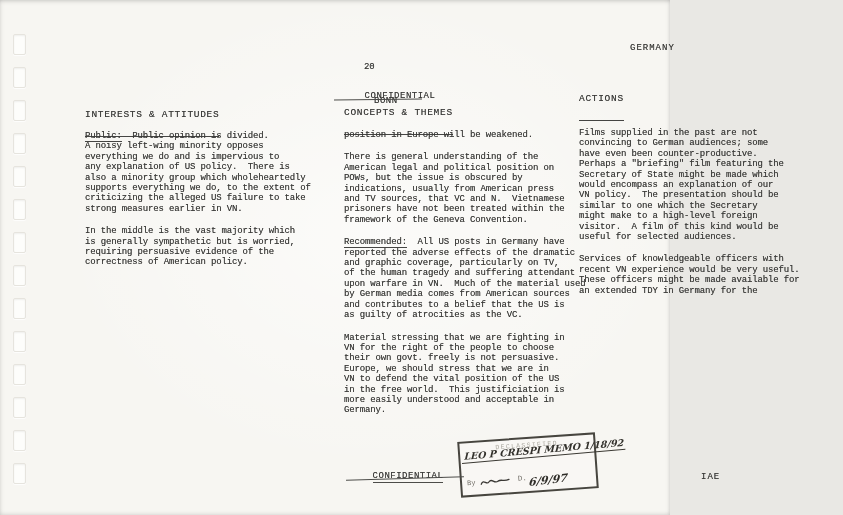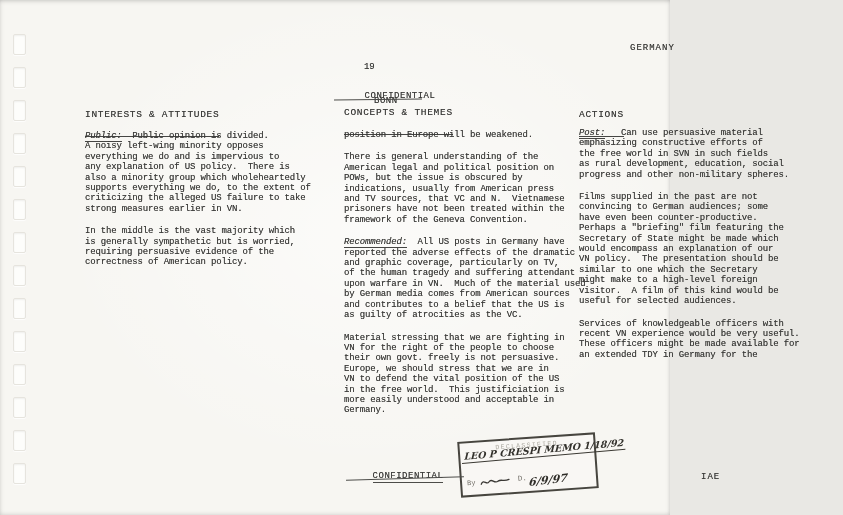--- a/index.html
+++ b/index.html
@@ -26,21 +26,21 @@
   .hole{
     position:absolute;left:13px;width:11px;height:19px;
     background:#fdfdfb;border:1px solid #e6e4de;border-radius:2px;
     box-shadow:inset 0 1px 2px rgba(0,0,0,0.06),0 1px 1px rgba(255,255,255,0.8);
   }
   .col{position:absolute;width:250px;}
   .col p{
     margin:0 0 12px 0;font-size:9px;line-height:10.4px;letter-spacing:-0.15px;
     white-space:pre-wrap;text-shadow:0 0 0.4px rgba(58,58,56,0.65);
   }
-  .u{border-bottom:1px solid #454543;font-style:italic;}
+  .u{border-bottom:1px solid #454543;}
   .u:empty{border:none;}
   .conf{letter-spacing:0.5px;}
   .conf .conf-text{position:relative;z-index:1;}
   .strike{position:absolute;height:1.4px;background:#4c4c49;z-index:2;}
   .conf-top .strike{left:-7px;top:46%;width:88px;transform:rotate(-0.8deg);}
   .conf-bottom .u2{border-bottom:1.1px solid #4c4c49;padding-bottom:0.5px;}
   .conf-bottom .strike{left:-3px;top:42%;width:118px;height:1.2px;transform:rotate(-1.8deg);}
   .stamp{
     position:absolute;left:459px;top:437px;width:134px;height:52px;
     border:2px solid #47453f;transform:rotate(-4deg);
@@ -84,33 +84,33 @@
       <div class="hole" style="top: 298px;"></div>
       <div class="hole" style="top: 331px;"></div>
       <div class="hole" style="top: 364px;"></div>
       <div class="hole" style="top: 397px;"></div>
       <div class="hole" style="top: 430px;"></div>
       <div class="hole" style="top: 463px;"></div>
     </div>
 
   <div class="t" style="left:630px;top:43px;letter-spacing:1px;">GERMANY</div>
 
-  <div class="t" style="left:364px;top:62px;">19</div>
+  <div class="t" style="left:364px;top:62px;">20</div>
 
   <div class="t conf conf-top" style="left:341px;top:81px;">
     <span class="conf-text">CONFIDENTIAL</span>
     <span class="strike"></span>
   </div>
 
   <div class="t" style="left:374px;top:96px;letter-spacing:0.5px;">BONN</div>
   <div class="t head" style="left:344px;top:107px;">CONCEPTS &amp; THEMES</div>
 
   <div class="t head" style="left:85px;top:109px;">INTERESTS &amp; ATTITUDES</div>
 
-  <div class="t head" style="left:579px;top:109px;text-align:right;">ACTIONS</div>
+  <div class="t head" style="left:579px;top:93px;text-align:right;">ACTIONS</div>
 
   <div class="col" style="left:85px;top:131px;">
     <p><span class="u">Public:</span><span>  Public opinion is divided.
 A noisy left-wing minority opposes
 everything we do and is impervious to
 any explanation of US policy.  There is
 also a minority group which wholeheartedly
 supports everything we do, to the extent of
 criticizing the alleged US failure to take
 strong measures earlier in VN.</span></p>
@@ -141,25 +141,20 @@
 VN for the right of the people to choose
 their own govt. freely is not persuasive.
 Europe, we should stress that we are in
 VN to defend the vital position of the US
 in the free world.  This justificiation is
 more easily understood and acceptable in
 Germany.</span></p>
   </div>
 
   <div class="col" style="left:579px;top:128px;">
-    <p><span class="u">Post:</span><span>   Can use persuasive material
-emphasizing constructive efforts of
-the free world in SVN in such fields
-as rural development, education, social
-progress and other non-military spheres.</span></p>
     <p><span class="u"></span><span>Films supplied in the past are not
 convincing to German audiences; some
 have even been counter-productive.
 Perhaps a "briefing" film featuring the
 Secretary of State might be made which
 would encompass an explanation of our
 VN policy.  The presentation should be
 similar to one which the Secretary
 might make to a high-level foreign
 visitor.  A film of this kind would be

